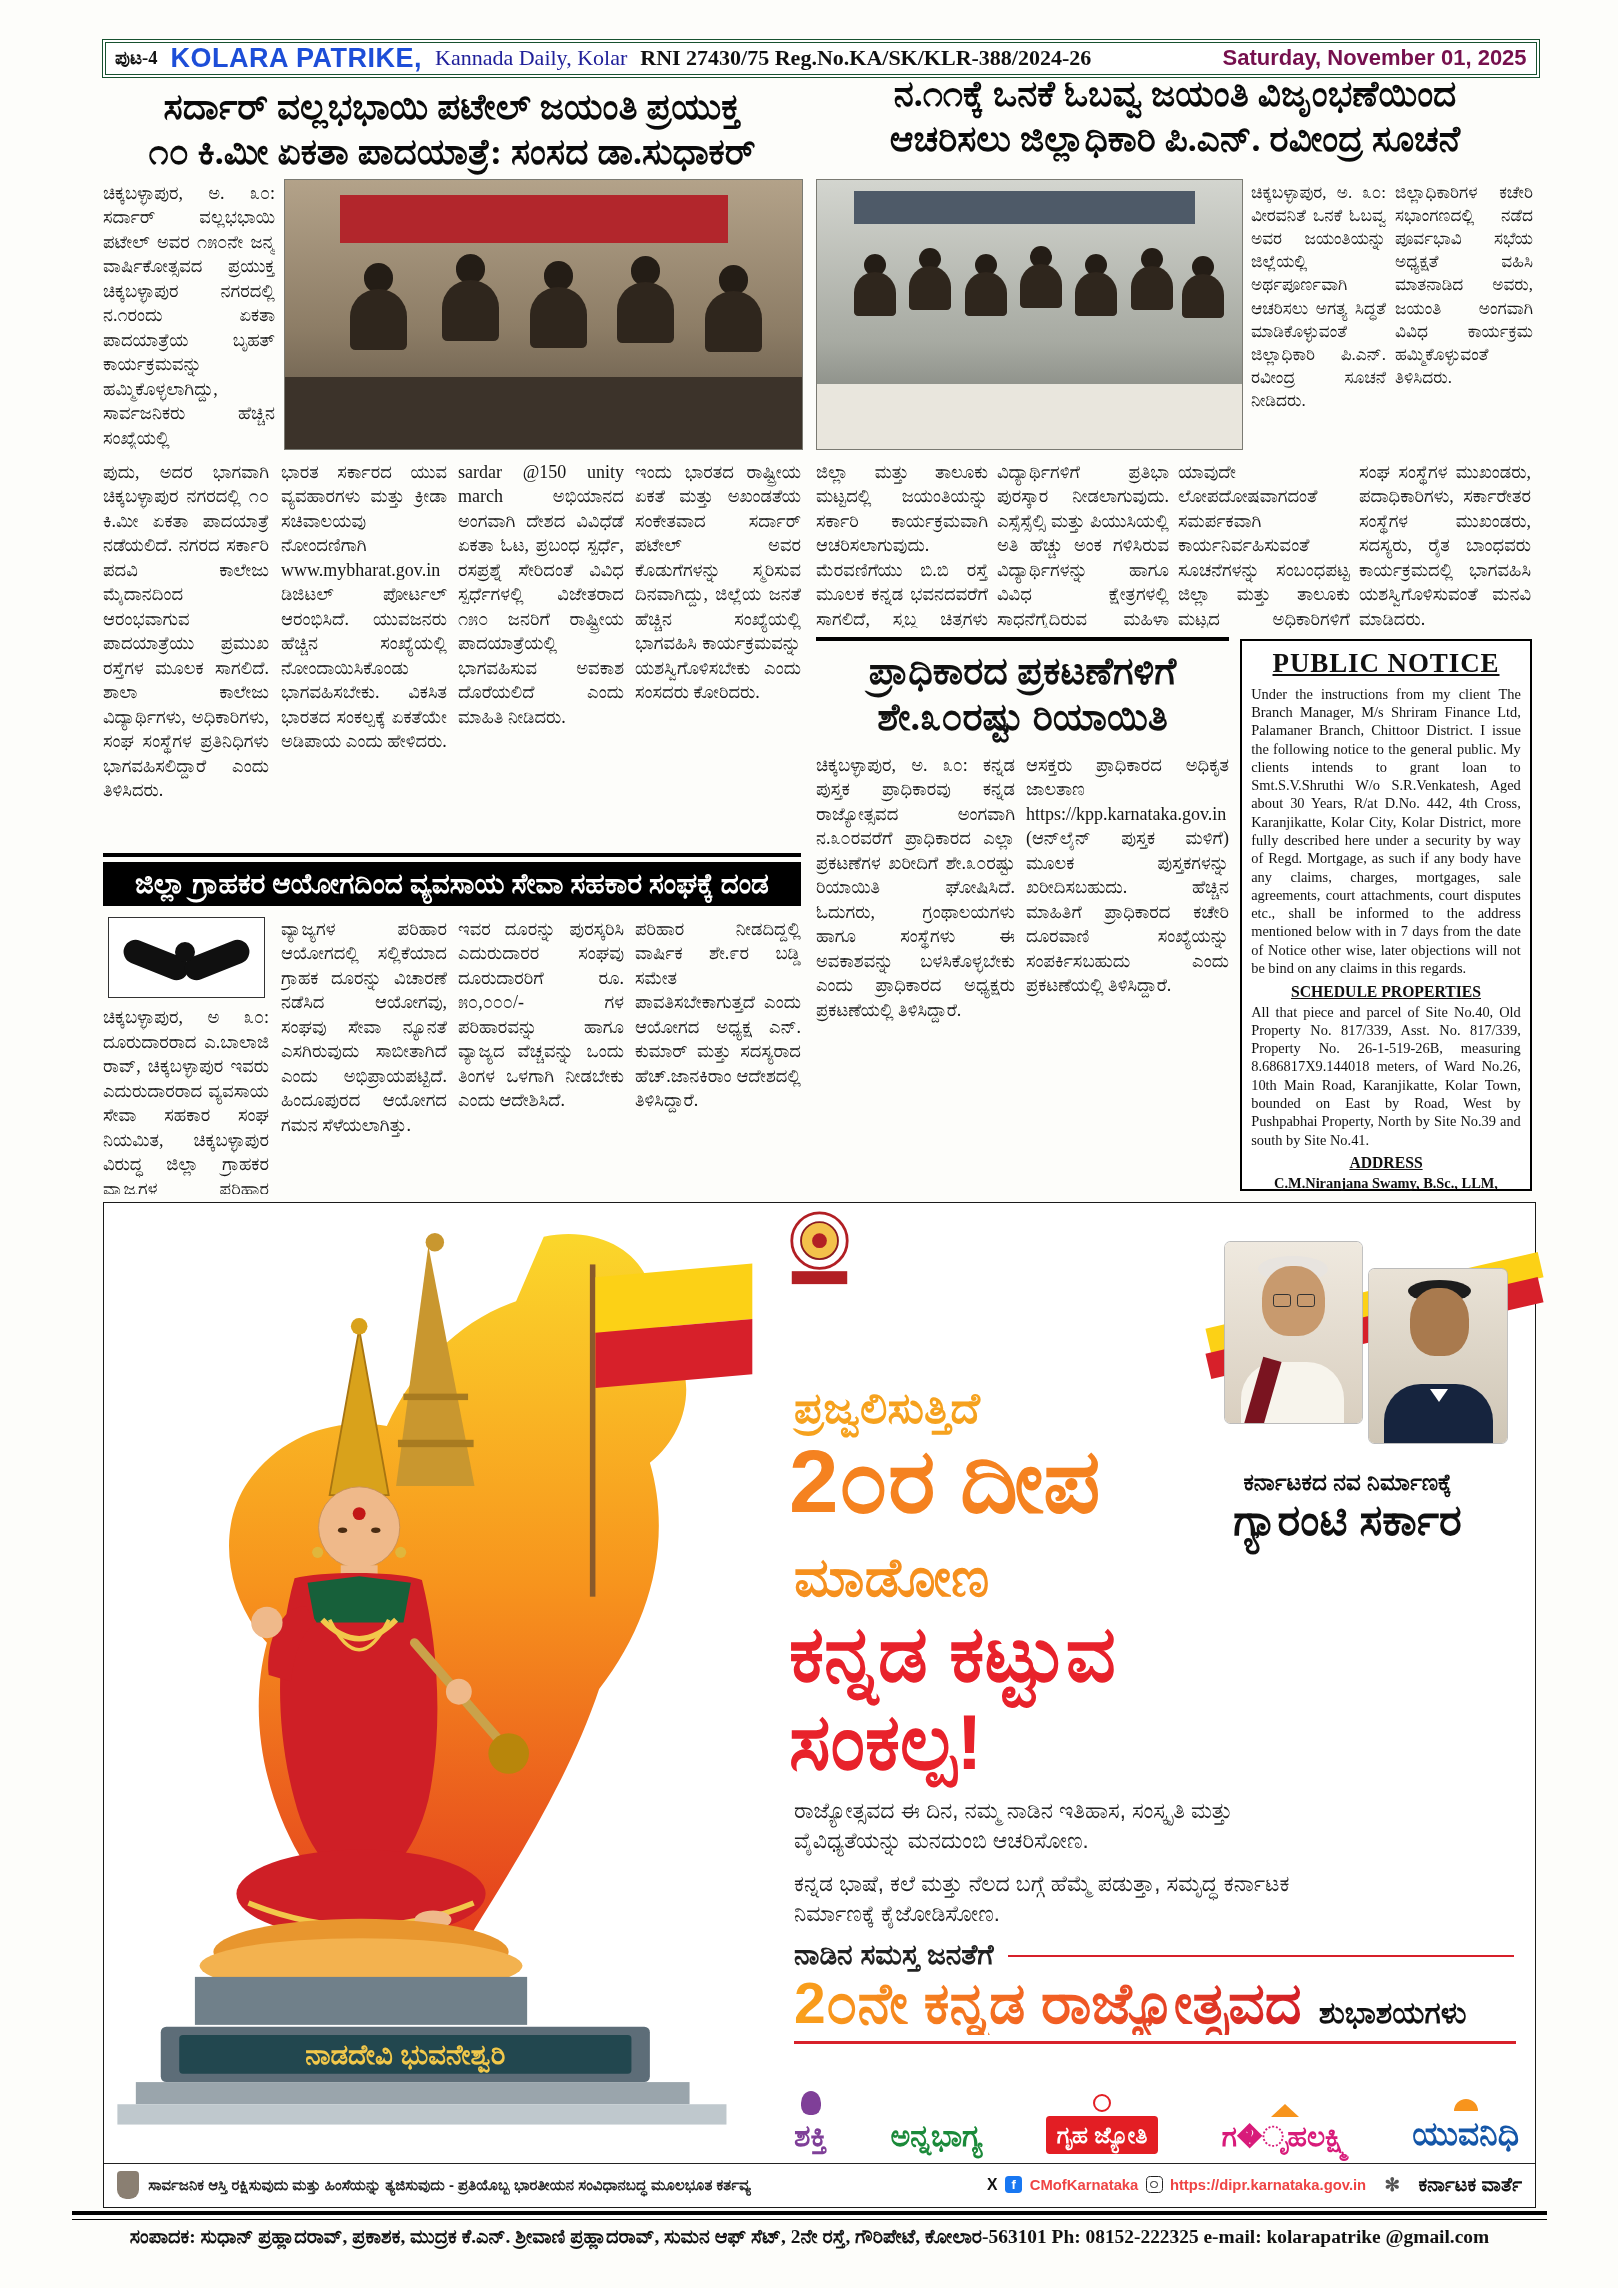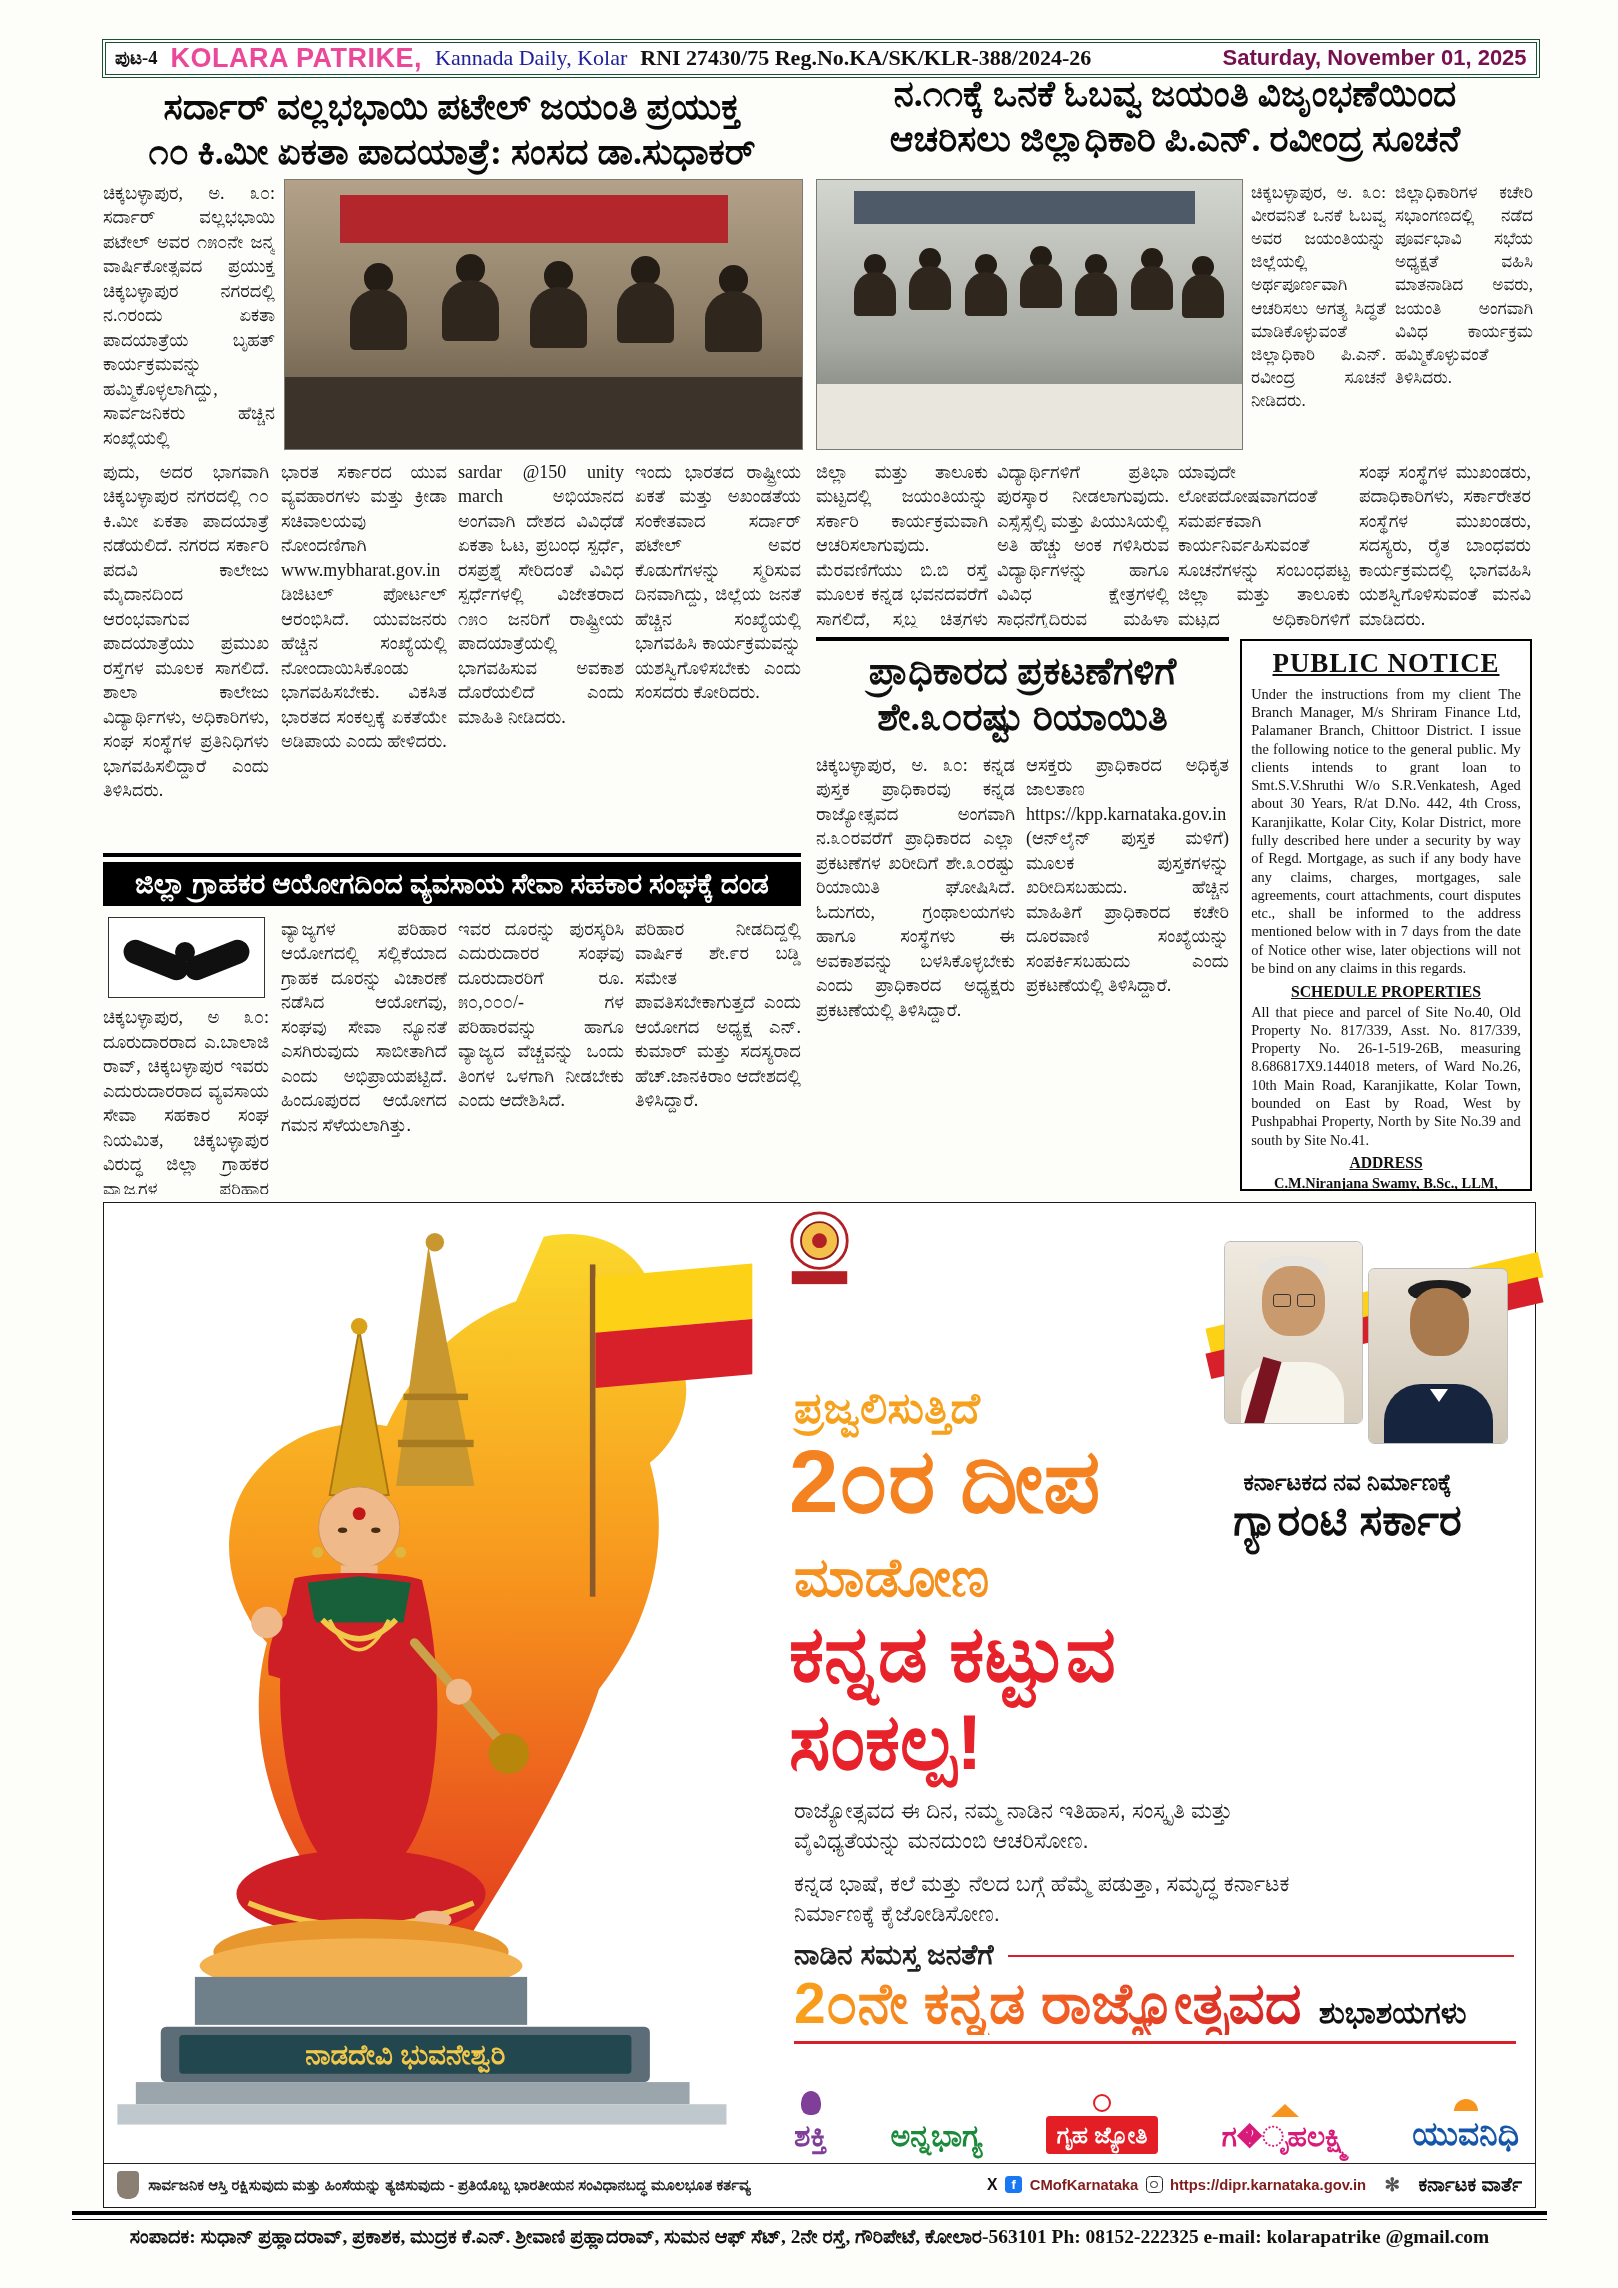--- a/index.html
+++ b/index.html
@@ -2,21 +2,21 @@
 <html style="font-size:14.8px"><head>
 <meta charset="utf-8">
 <style>
   html,body{margin:0;padding:0;background:#e9e7e0;}
   .page{position:relative;width:1619px;height:2289px;background:#fdfdfa;margin:0 auto;
         font-family:"Liberation Serif", serif;color:#111;overflow:hidden;}
   
   .hdr{position:absolute;left:102px;top:39px;width:1432px;border:1.8px solid #17512f;padding:1.8px;background:#fff;}
   .hdr-in{border:1.8px solid #17512f;height:31px;display:flex;align-items:center;gap:13px;padding:0 9.2px;}
   .pg-lbl{font-size:18.5px;font-weight:bold;}
-  .mast{font-size:27px;font-weight:900;color:#ec4899;font-family:"Liberation Sans",sans-serif;letter-spacing:0.5px;}
+  .mast{font-size:27px;font-weight:900;color:#1d4ed8;font-family:"Liberation Sans",sans-serif;letter-spacing:0.5px;}
   .mast-sub{font-size:22px;color:#20209a;}
   .rni{font-size:22px;font-weight:bold;}
   .hdr-date{margin-left:auto;font-size:22px;font-weight:800;color:#76104e;font-family:"Liberation Sans",sans-serif;}
   
   .headline{position:absolute;text-align:center;font-weight:bold;font-size:36px;line-height:45px;color:#0b0b0b;}
   
   .col{position:absolute;font-size:18px;line-height:1.36;text-align:justify;overflow:hidden;color:#151515;}
   .rule-h{position:absolute;background:#000;}
   .bar-head{position:absolute;background:#000;color:#fff;font-weight:bold;font-size:28px;
             display:flex;align-items:center;justify-content:center;}
@@ -75,21 +75,21 @@
   .womico{width:20px;height:24px;background:#7f3f98;border-radius:50% 50% 40% 40%;}
   .strip{position:absolute;left:0;right:0;top:960px;height:42px;border-top:1.8px solid #222;
          display:flex;align-items:center;gap:9.2px;padding:0 13px;box-sizing:border-box;}
   .duty{font-size:15px;font-weight:600;color:#222;}
   .strip .right{margin-left:auto;display:flex;align-items:center;gap:7.4px;font-family:"Liberation Sans",sans-serif;}
   .xico{font-weight:900;font-size:15.7px;}
   .fico{width:17.5px;height:17.5px;background:#1877f2;color:#fff;font-weight:bold;font-size:13px;border-radius:3.7px;
         display:flex;align-items:center;justify-content:center;}
   .igico{width:14.8px;height:14.8px;border:1.8px solid #222;border-radius:4.6px;position:relative;}
   .igico::after{content:"";position:absolute;left:3.7px;top:3.7px;width:5.5px;height:5.5px;border:1.8px solid #222;border-radius:50%;}
-  .handle,.urltx{font-size:14.8px;font-weight:bold;color:#7f1d1d;}
+  .handle,.urltx{font-size:14.8px;font-weight:bold;color:#ef4444;}
   .brand{font-size:19.4px;font-weight:900;color:#111;margin-left:11px;}
   .flower{font-size:18.5px;color:#555;}
   .memblem{width:22px;height:28px;background:#8a7f72;border-radius:3.7px 3.7px 9.2px 9.2px;}
   
   .pols{position:absolute;left:1117px;top:33px;width:305px;height:223px;}
   .rib{position:absolute;left:-16.6px;width:341px;height:26px;}
   .rib.y{top:54px;background:#fcd116;transform:rotate(-13deg);}
   .rib.r{top:79px;background:#d7202a;transform:rotate(-13deg);}
   .pol{position:absolute;overflow:hidden;border-radius:5.5px;box-shadow:0 0 0 0.9px #bbb;}
   .pol .head{position:absolute;border-radius:46% 46% 42% 42%;}

